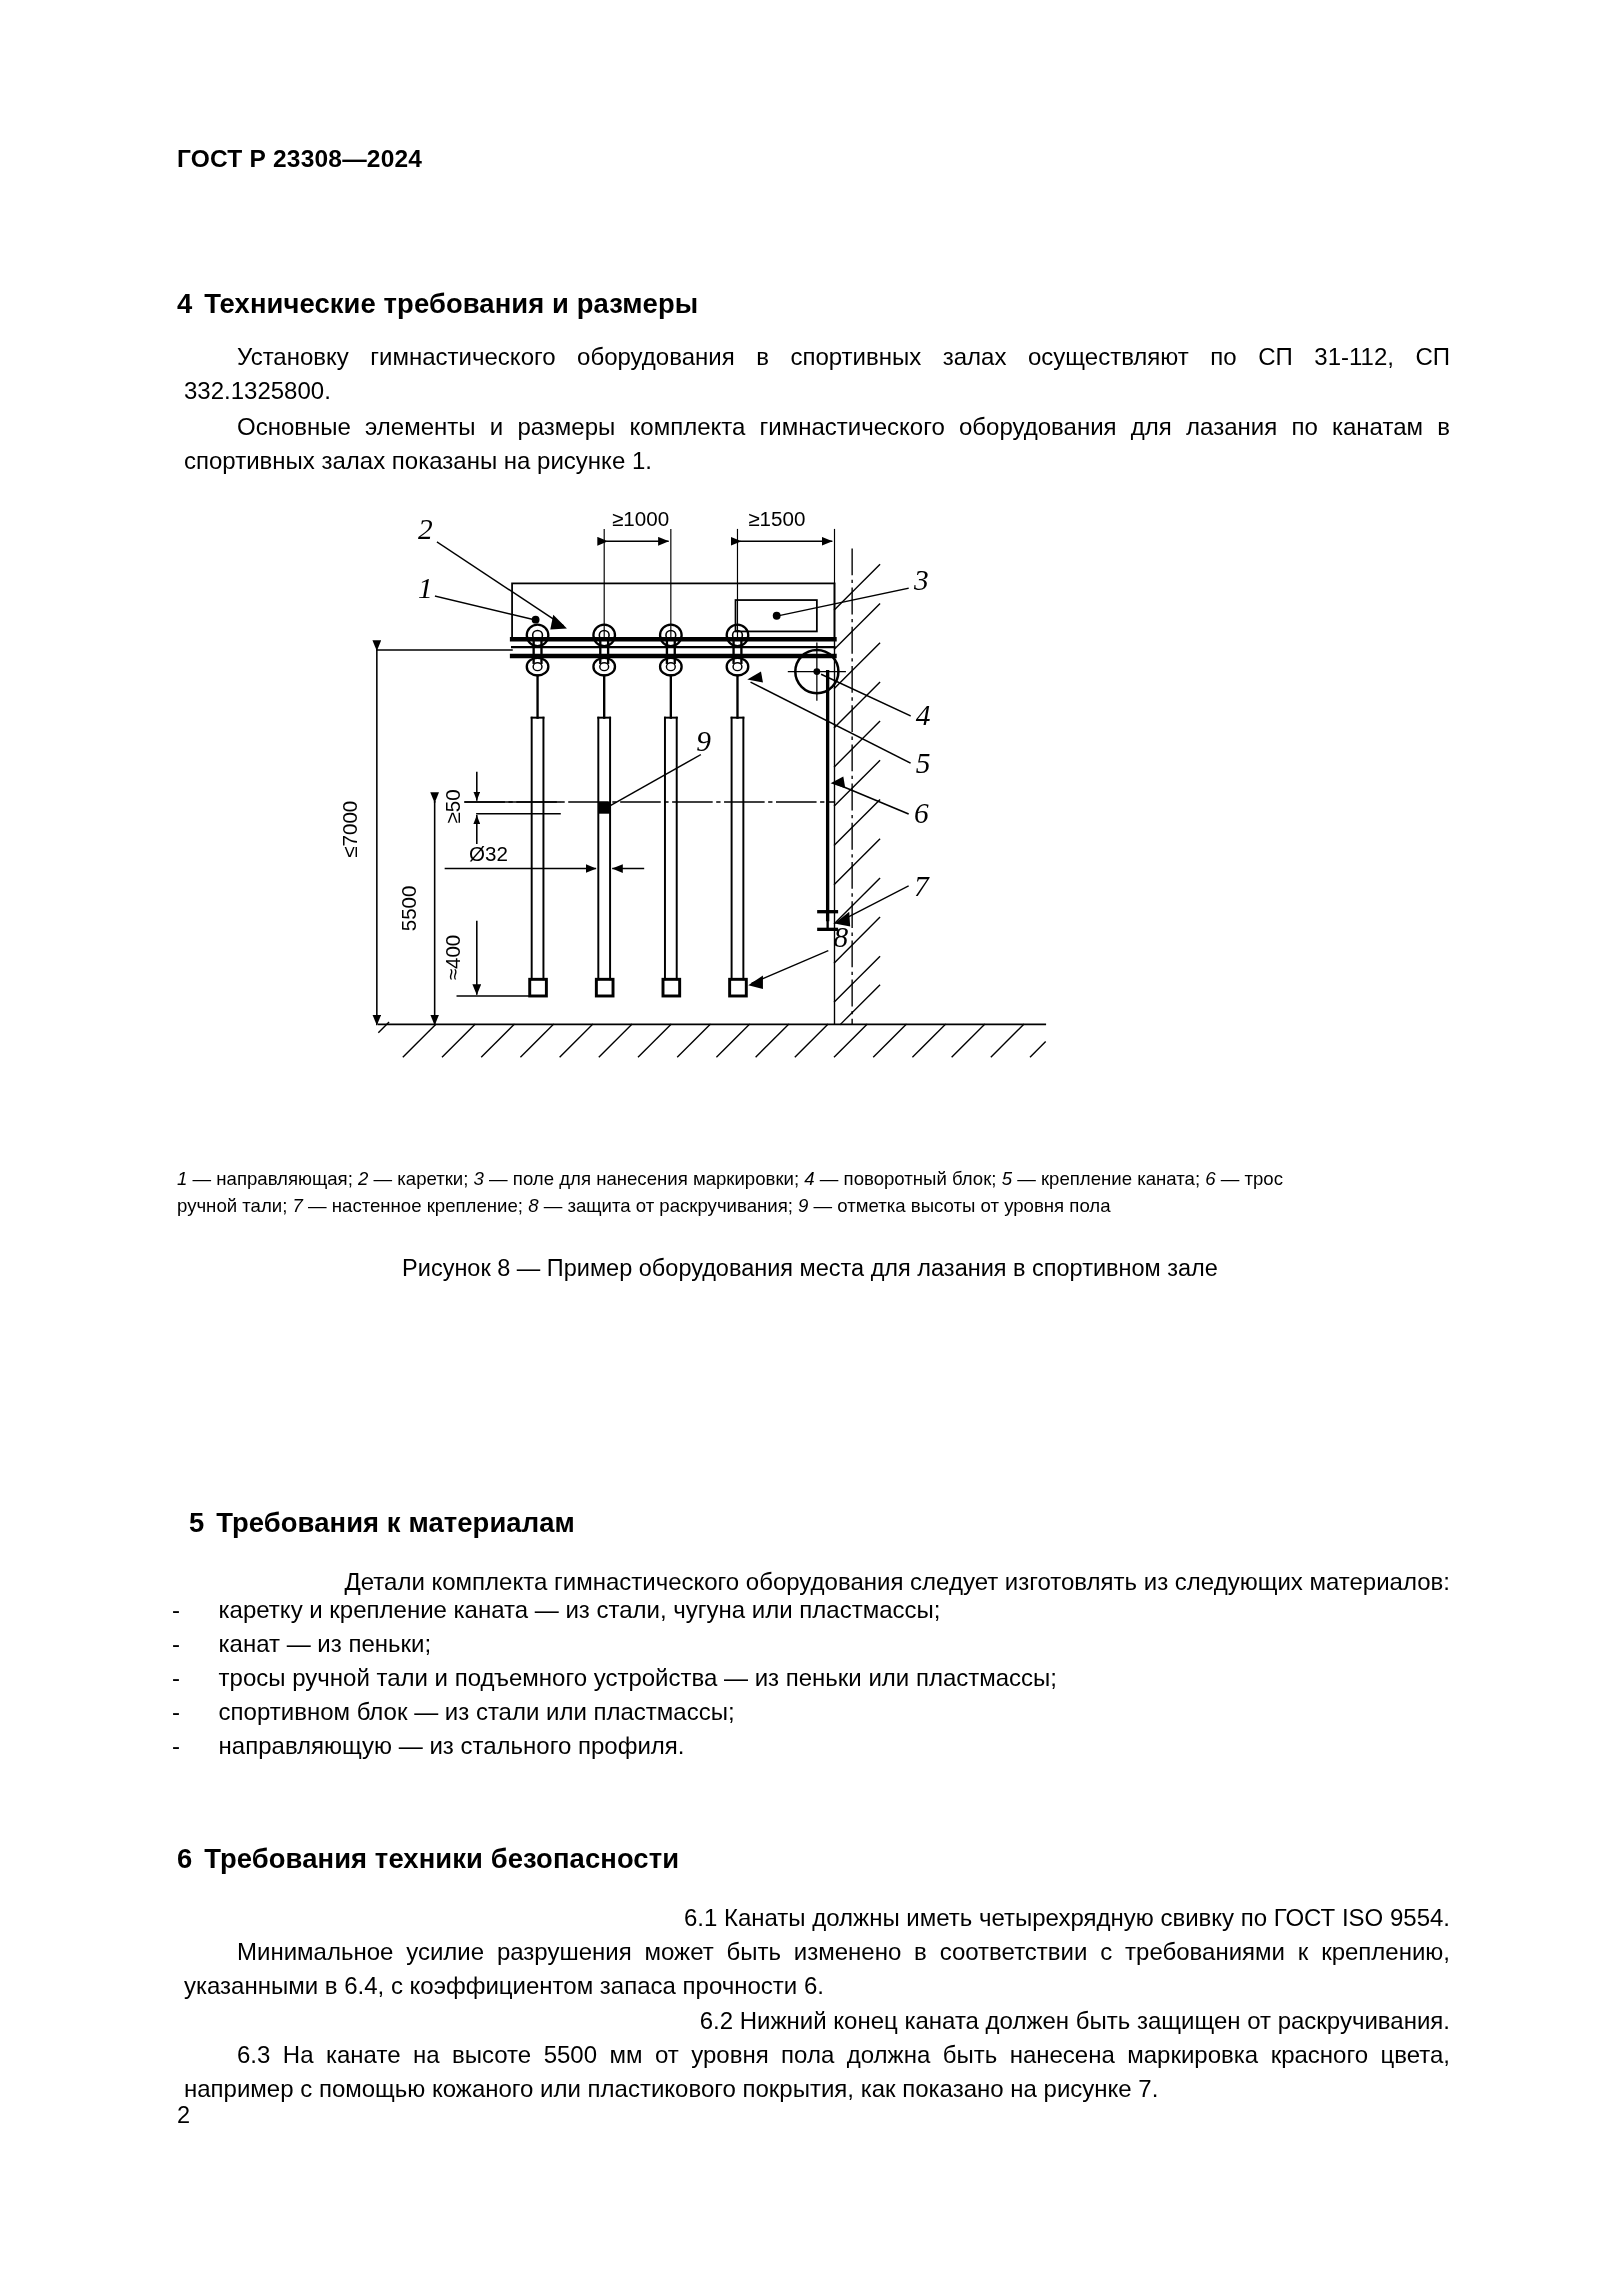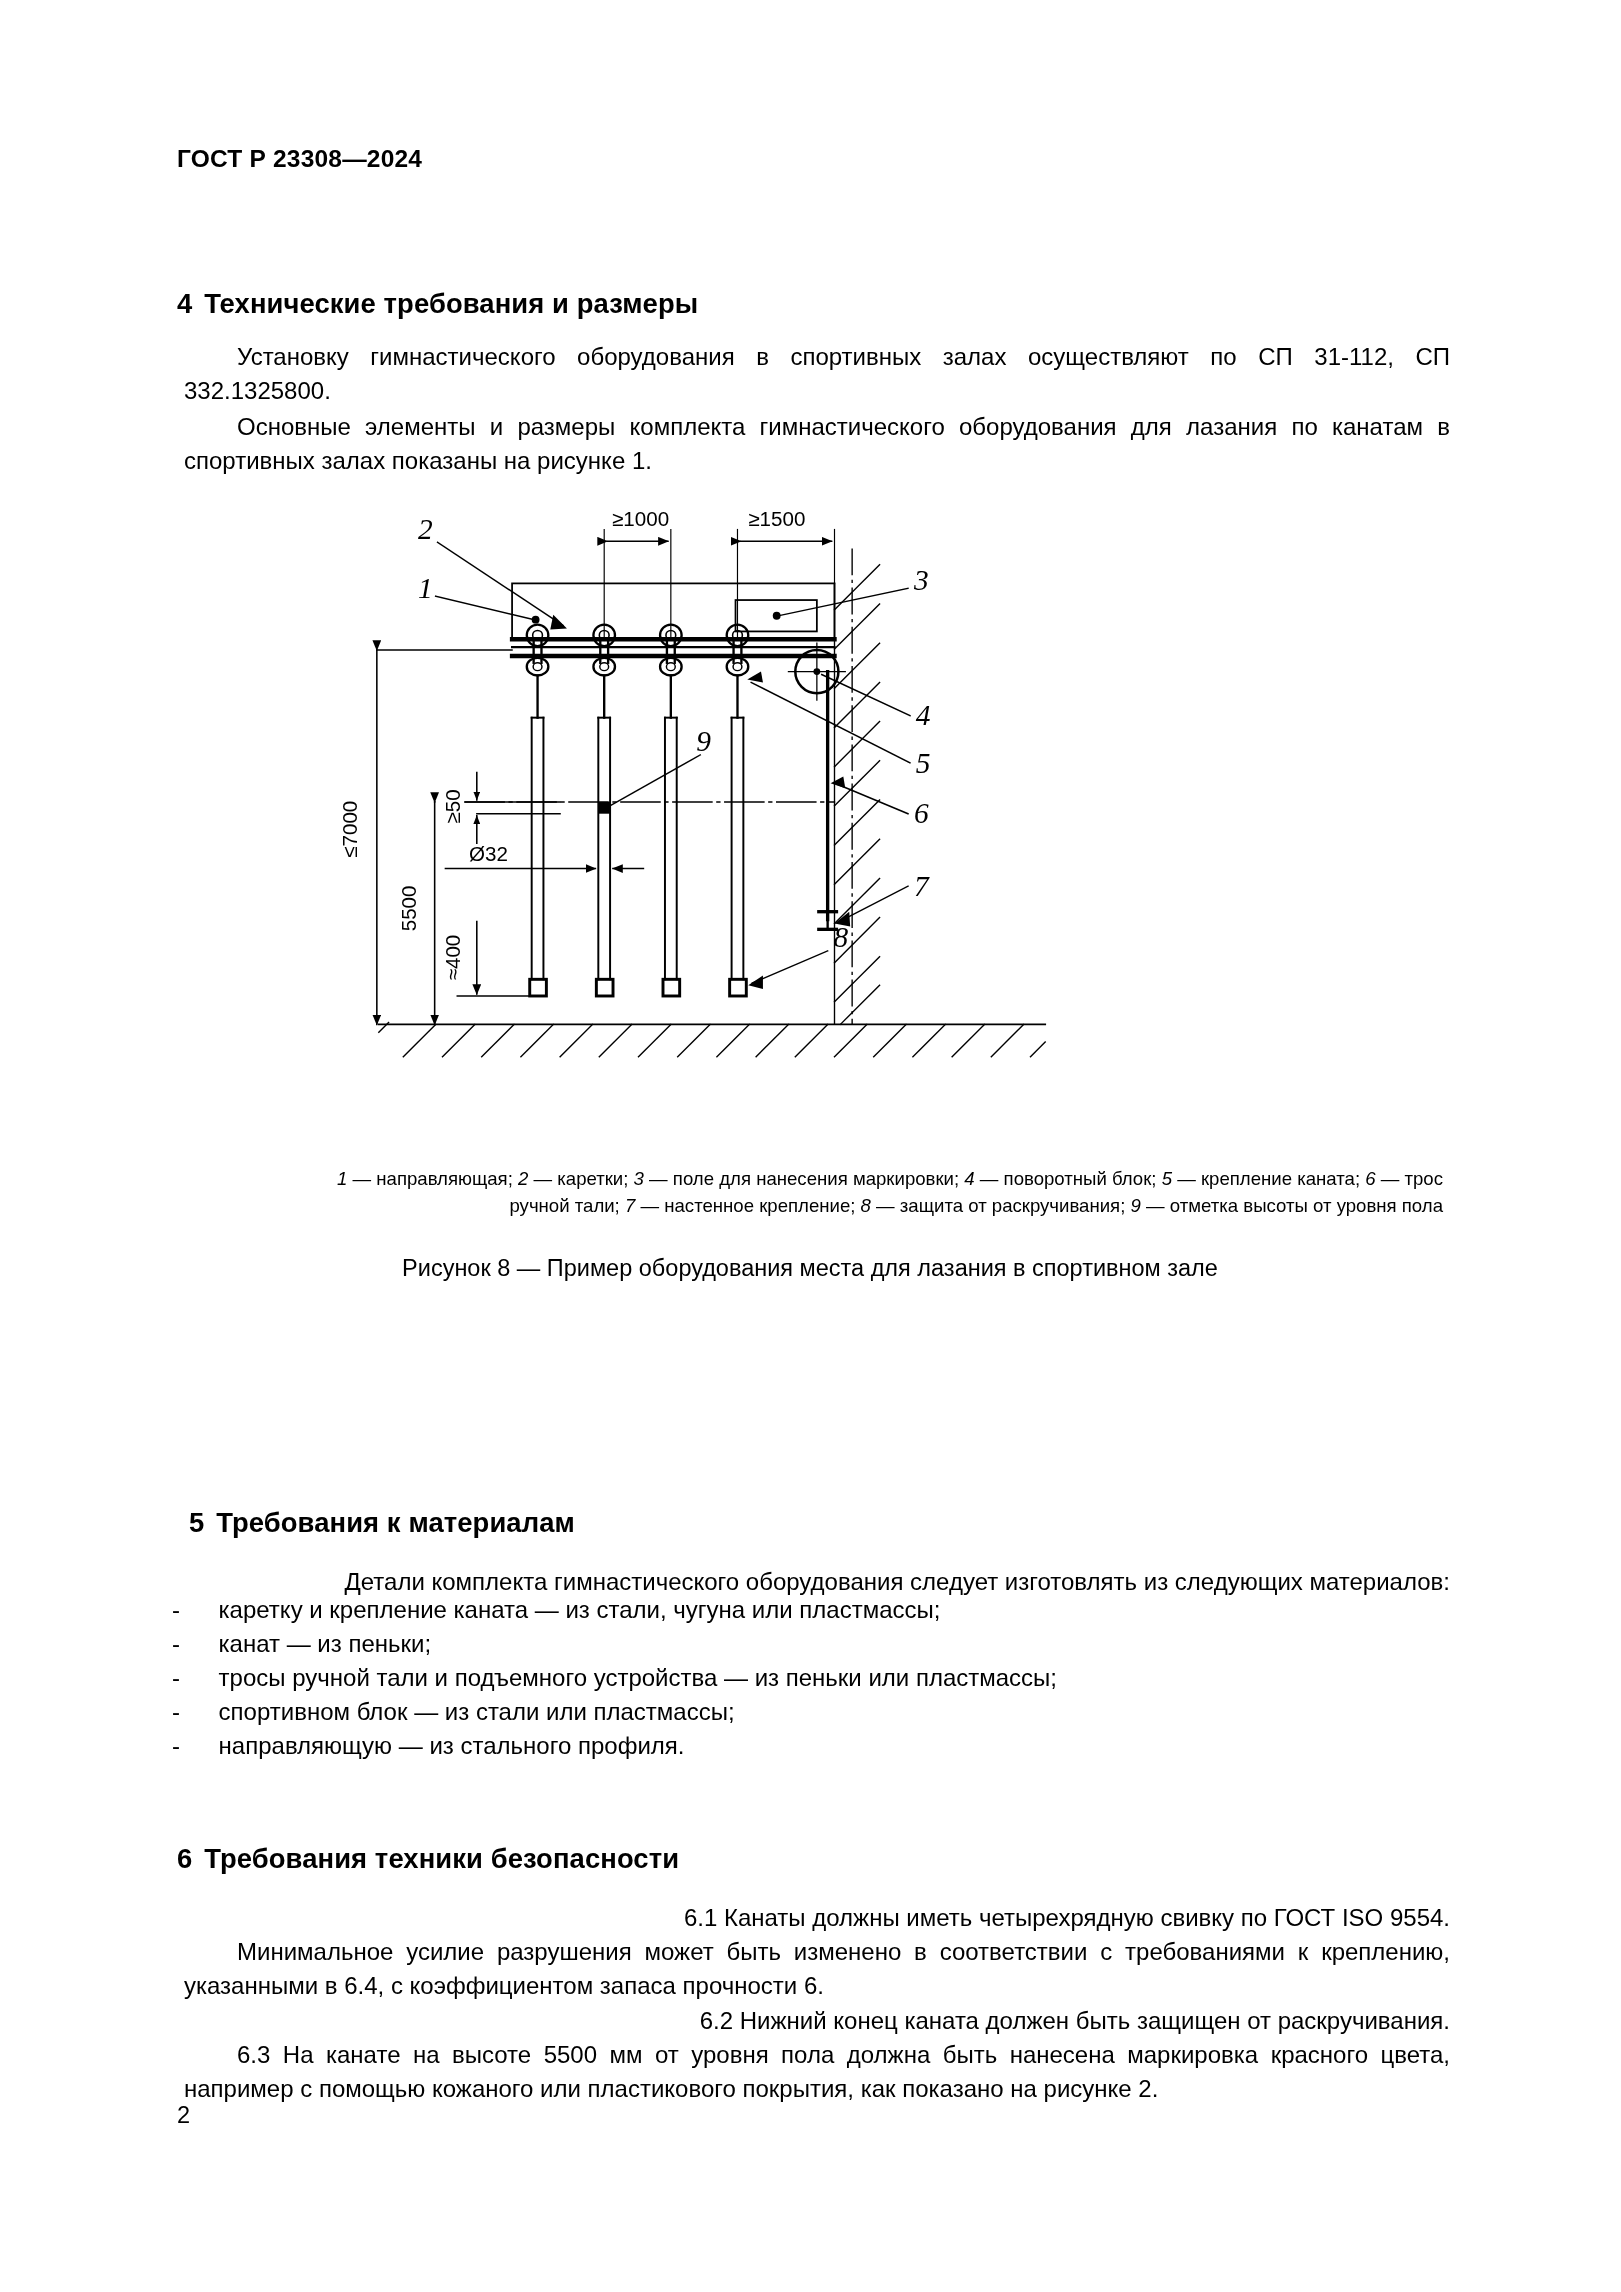--- a/index.html
+++ b/index.html
@@ -74,21 +74,21 @@
   #sec4-heading { position: absolute; left: 0px;  top: 288px; }
   #sec4-p1      { position: absolute; left: 0px;  top: 333px; width: 1266px; }
   #sec4-p2      { position: absolute; left: 0px;  top: 403px; width: 1266px; }
 
   
   #figure-block { position: absolute; left: 0px; top: 490px; width: 1266px; }
   #figure-svg   { display: block; margin: 0 auto; }
   #fig-legend {
     font-size: 18.6px;
     line-height: 27.4px;
-    text-align: right;
+    text-align: left;
     font-style: normal;
     margin-top: 7.8px;
   }
   #fig-legend i { font-style: italic; }
   #fig-title {
     font-size: 23.5px;
     text-align: center;
     margin-top: 35px;
   }
 
@@ -388,19 +388,19 @@
         <div class="bullet-line"><span class="bullet-dash">-</span><span>спортивном блок — из стали или пластмассы;</span></div>
         <div class="bullet-line"><span class="bullet-dash">-</span><span>направляющую — из стального профиля.</span></div>
       </div>
 
     <div class="section-heading" id="sec6-heading">
       <span class="sec-num">6</span><span>Требования техники безопасности</span>
     </div>
     <p class="para indent nojust" id="sec6-p1">6.1  Канаты должны иметь четырехрядную свивку по ГОСТ ISO 9554.</p>
     <p class="para indent" id="sec6-p2">Минимальное усилие разрушения может быть изменено в соответствии с требованиями к креплению, указанными в 6.4, с коэффициентом запаса прочности 6.</p>
     <p class="para indent nojust" id="sec6-p3">6.2  Нижний конец каната должен быть защищен от раскручивания.</p>
-    <p class="para indent" id="sec6-p4">6.3  На канате на высоте 5500 мм от уровня пола должна быть нанесена маркировка красного цвета, например с помощью кожаного или пластикового покрытия, как показано на рисунке 2.</p>
+    <p class="para indent" id="sec6-p4">6.3  На канате на высоте 5500 мм от уровня пола должна быть нанесена маркировка красного цвета, например с помощью кожаного или пластикового покрытия, как показано на рисунке 7.</p>
 
     <div id="page-number">2</div>
 
   </div>
 </div>
 
 
 </body></html>

